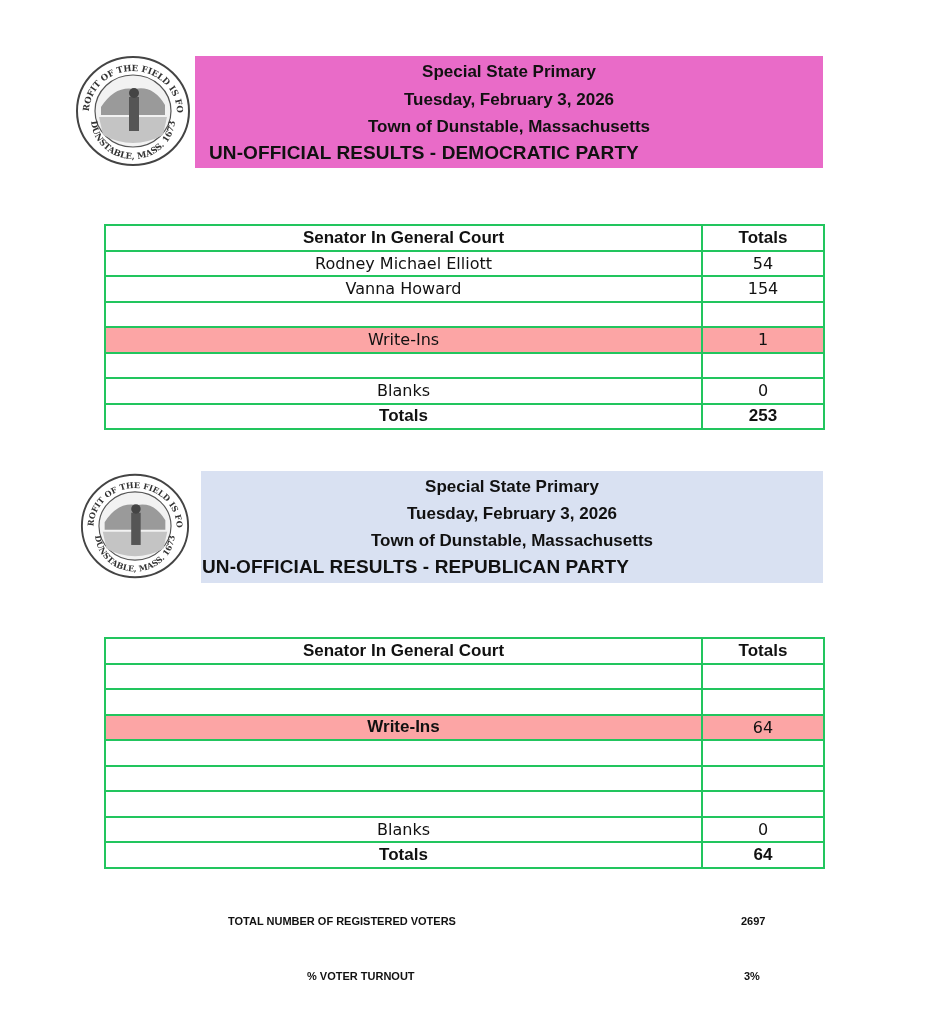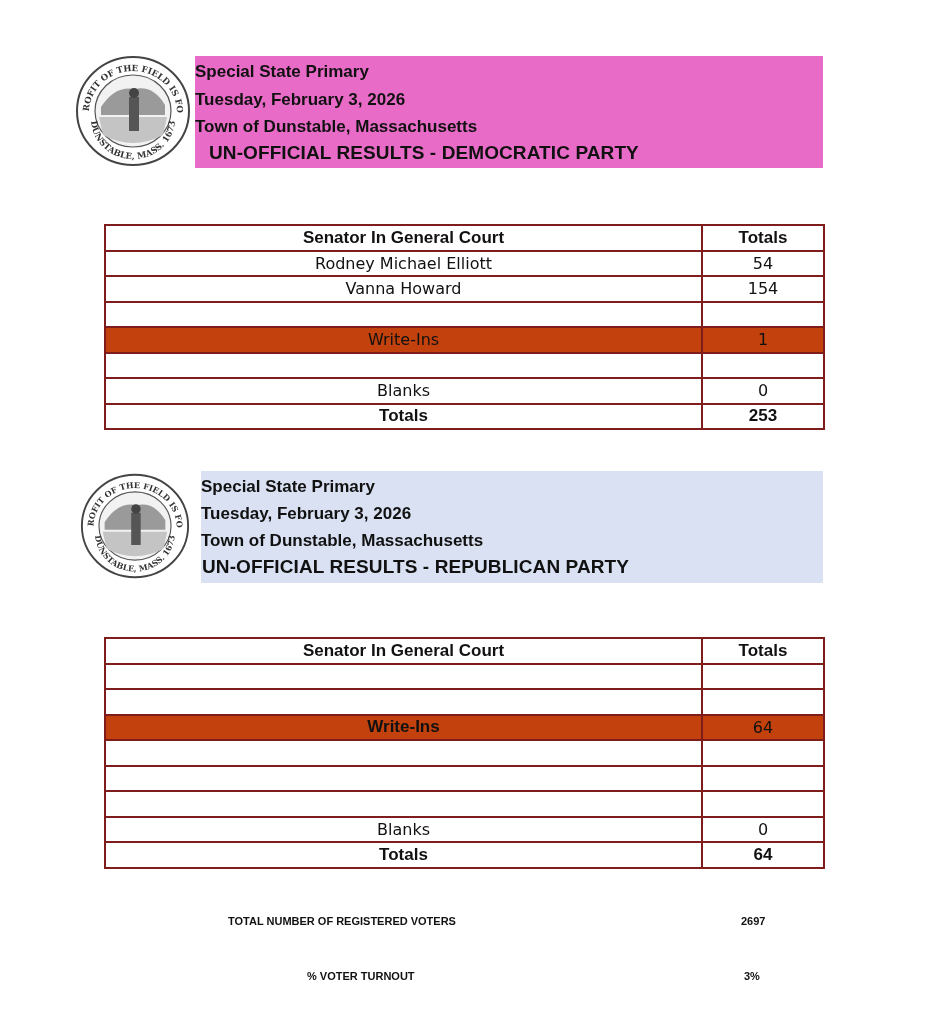--- a/index.html
+++ b/index.html
@@ -1,27 +1,27 @@
 <!DOCTYPE html>
 <html><head>
 <meta charset="utf-8">
 <style>
   html, body { margin: 0; padding: 0; background: #ffffff; }
   body { width: 927px; height: 1033px; position: relative; overflow: hidden; font-family: "Liberation Sans", sans-serif; color: #111; }
   .seal { position: absolute; width: 116px; height: 112px; }
   .seal svg { width: 100%; height: 100%; display: block; }
   .banner { position: absolute; left: 0; box-sizing: border-box; }
-  .banner .line { position: absolute; left: 0; right: 0; text-align: left; font-weight: bold; font-size: 17px; white-space: nowrap; }
+  .banner .line { position: absolute; left: 0; right: 0; text-align: center; font-weight: bold; font-size: 17px; white-space: nowrap; }
   .banner .big { position: absolute; font-weight: bold; font-size: 19px; white-space: nowrap; letter-spacing: 0.1px; }
   table.results { position: absolute; border-collapse: collapse; table-layout: fixed; }
-  table.results td { border: 2px solid #7f1d1d; height: 23.5px; padding: 0; text-align: center; vertical-align: middle; font-size: 17px; font-family: "Liberation Sans", sans-serif; }
+  table.results td { border: 2px solid #22c55e; height: 23.5px; padding: 0; text-align: center; vertical-align: middle; font-size: 17px; font-family: "Liberation Sans", sans-serif; }
   table.results td.cand { font-family: "DejaVu Sans", sans-serif; font-size: 16px; font-weight: normal; }
   table.results tr.head td { font-weight: bold; font-family: "Liberation Sans", sans-serif; font-size: 17px; }
   table.results tr.total td { font-weight: bold; font-family: "Liberation Sans", sans-serif; }
-  table.results tr.shaded td { background: #c2410c; }
+  table.results tr.shaded td { background: #fca5a5; }
   .stat { position: absolute; font-weight: bold; font-size: 11px; font-family: "Liberation Sans", sans-serif; white-space: nowrap; }
 </style>
 </head>
 <body>
 
 <div class="seal" style="left:75px; top:55px;">
   <svg viewBox="0 0 116 112">
     <defs>
       <path id="arcTopD" d="M 14 58 A 44 42 0 0 1 102 58"></path>
       <path id="arcBotD" d="M 16 64 A 42 40 0 0 0 100 64"></path>

